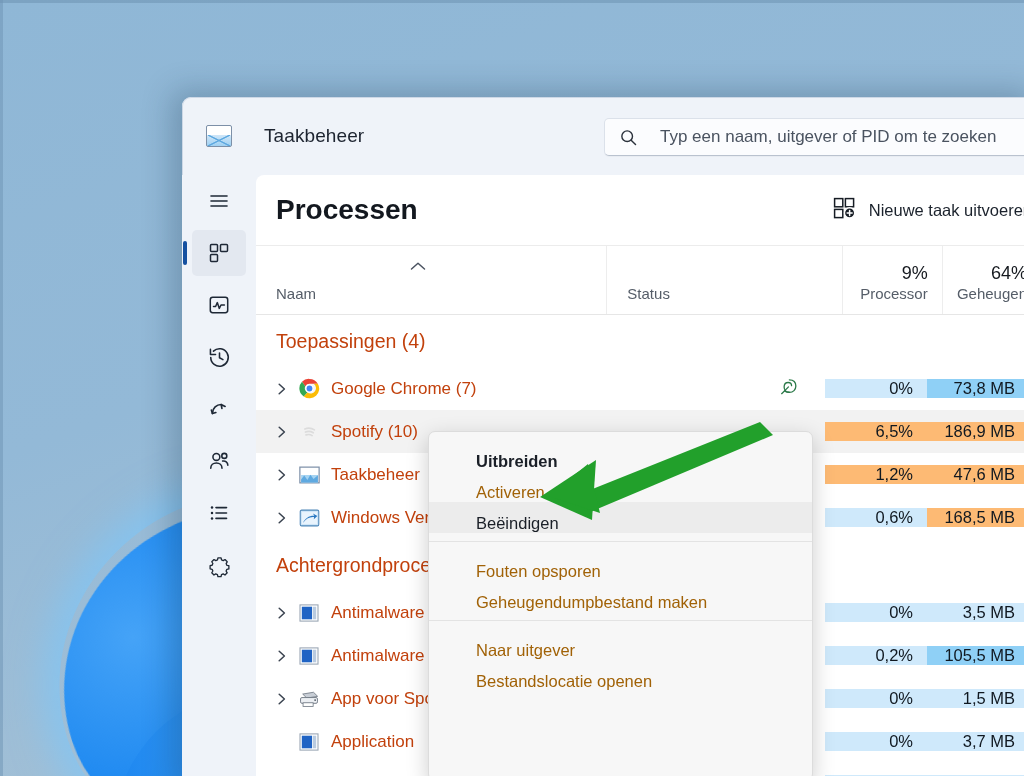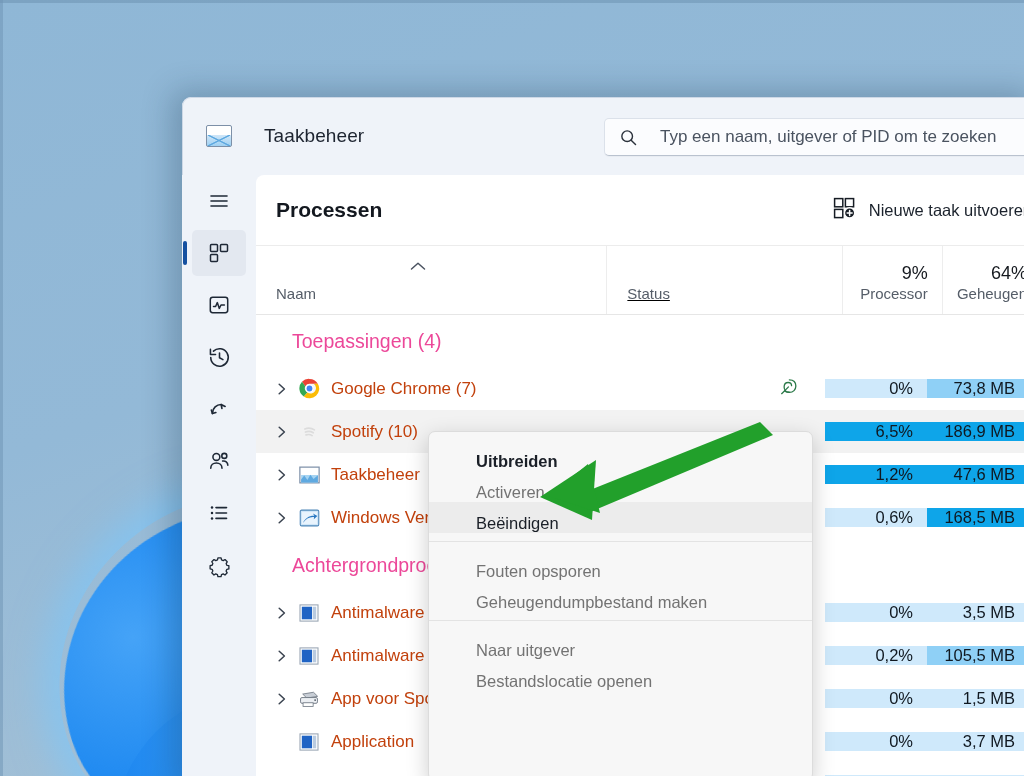--- a/index.html
+++ b/index.html
@@ -121,97 +121,97 @@
   #content {
     position: absolute; left: 74px; top: 78px; right: 0; bottom: 0;
     background: #ffffff;
     border-top-left-radius: 8px;
     overflow: hidden;
   }
   #page-header {
     height: 70px; display: flex; align-items: center;
     padding: 0 0 0 20px;
   }
-  #page-title { font-size: 21px; font-weight: 600; color: #13181f; }
+  #page-title { font-size: 28px; font-weight: 600; color: #13181f; }
   #new-task-btn {
     margin-left: auto; margin-right: 0;
     display: flex; align-items: center; gap: 12px;
     padding: 8px 10px 8px 10px; border-radius: 5px;
     font-size: 16.5px; color: #1b222c; white-space: nowrap;
   }
 
   
   #table-head {
     display: flex; height: 70px;
     border-top: 1px solid #ececec; border-bottom: 1px solid #e6e6e6;
     position: relative;
   }
   .th {
     position: relative; height: 100%;
     display: flex; flex-direction: column; justify-content: flex-end;
     padding-bottom: 9px;
     border-right: 1px solid #ededed;
   }
   .th.name { width: 362px; padding-left: 20px; }
-  .th.status { width: 243px; padding-left: 20px; text-decoration: underline; }
+  .th.status { width: 243px; padding-left: 20px; }
   .th.num { width: 102px; align-items: flex-end; padding-right: 14px; }
   .th-pct { font-size: 18px; color: #15191f; line-height: 1.05; }
   .th-label { font-size: 15px; color: #555d68; line-height: 1.5; }
   #sort-caret {
     position: absolute; left: 153px; top: 12px;
   }
 
   .row {
     display: flex; height: 43px; align-items: center;
     position: relative;
   }
   .row.group { height: 52px; }
   .row.sel { background: #f2f2f2; }
   .cell-name {
     width: 326px; display: flex; align-items: center;
     padding-left: 20px; font-size: 17px; color: #c2410c;
     white-space: nowrap; overflow: hidden;
   }
-  .group-title { font-size: 19.5px; color: #ec4899; padding-left: 36px; white-space:nowrap;}
+  .group-title { font-size: 19.5px; color: #c2410c; padding-left: 20px; white-space:nowrap;}
   .chev {
     width: 22px; flex: 0 0 22px; color: #3a4椀; color:#394350;
     display:flex; align-items:center; justify-content:flex-start;
   }
   .chev.empty { visibility: hidden; }
   .proc-icon {
     width: 22px; height: 22px; flex: 0 0 22px; margin-right: 11px;
     display: flex; align-items: center; justify-content: center;
   }
   .cell-status { width: 243px; display:flex; align-items:center; justify-content:flex-end; padding-right: 26px; }
   .cell-num {
     width: 102px; text-align: right; padding-right: 14px;
     font-size: 16.5px; color: #101820;
   }
   .h1  { background: #cfe9fb; }
   .h3  { background: #8fd0f6; }
-  .h4  { background: #0ea5e9; }
+  .h4  { background: #fdba74; }
 
   
   #ctxmenu {
     position: absolute;
     left: 428px; top: 431px; width: 385px; height: 350px;
     background: #f7f7f7;
     border: 1px solid #dcdcdc;
     border-radius: 7px;
     box-shadow: 0 7px 22px rgba(0,0,0,.20);
     overflow: hidden;
     padding-top: 8px;
   }
   .mi {
     height: 31px; display: flex; align-items: flex-end;
     padding: 0 18px 0 47px;
     font-size: 16.5px; color: #1a1f27;
   }
   .mi.bold { font-weight: 700; }
-  .mi.dis { color: #737373; }
+  .mi.dis { color: #a16207; }
   .mi.hl { background: #ececec; }
   .mi .sub-arrow { margin-left: auto; color:#3a424d; display:flex; }
   .msep { height: 1px; background: #e3e3e3; margin: 8px 0 8px 0; }
 
   
   #green-arrow { position: absolute; left: 460px; top: 418px; pointer-events: none; }
 </style>
 </head>
 <body>
 

